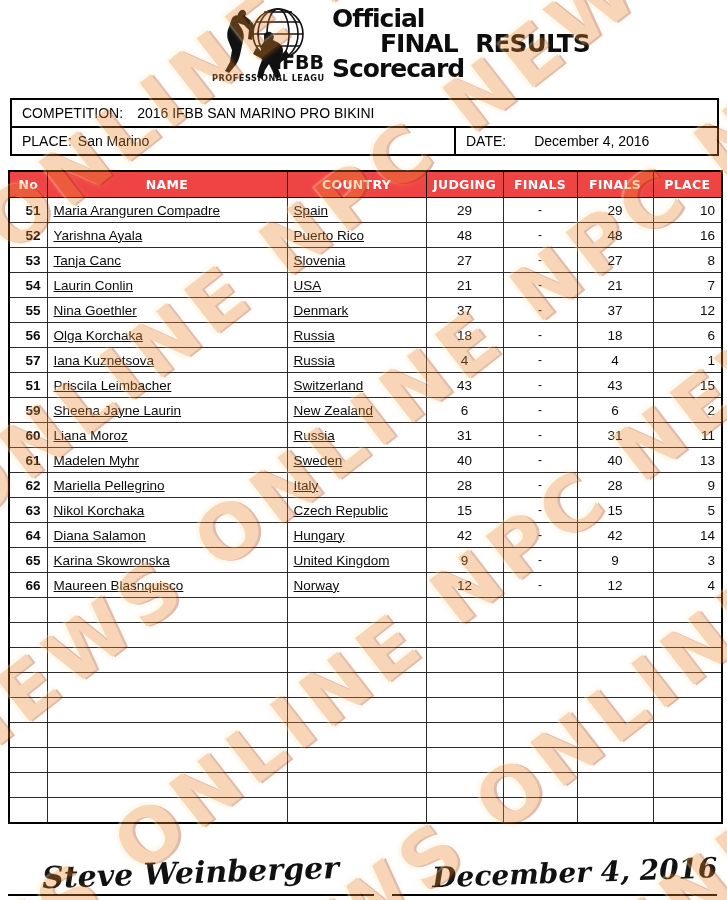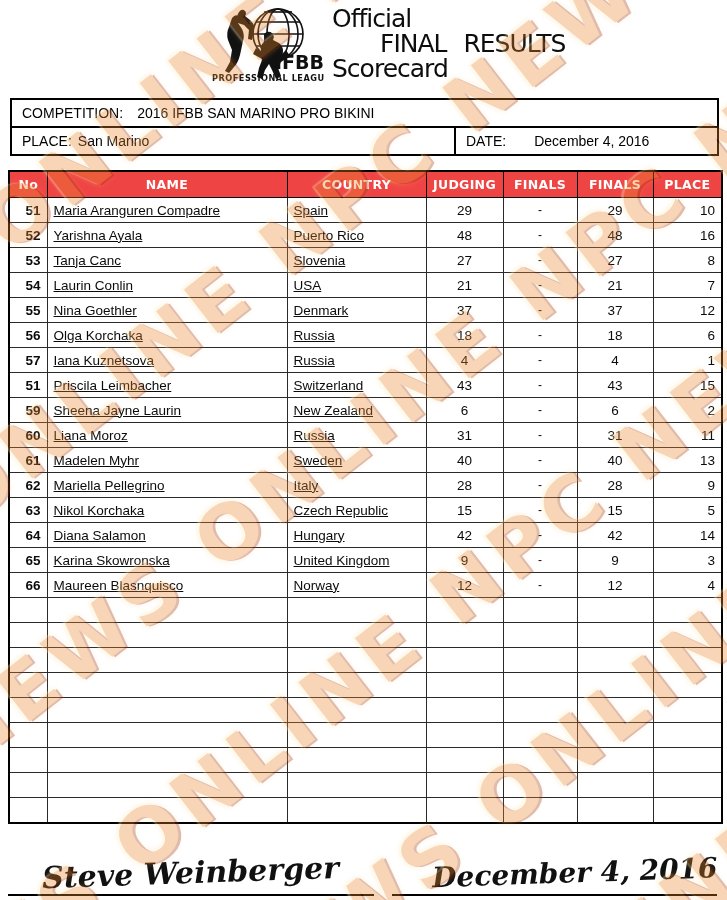--- a/index.html
+++ b/index.html
@@ -6,21 +6,21 @@
   body{background:#777;font-family:"Liberation Sans",sans-serif;}
   .page{
     position:relative;width:727px;height:900px;margin:0 auto;
     background:#ffffff;overflow:hidden;
   }
 
   
   .header-row{display:flex;align-items:flex-start;padding-top:4px;}
   .logo{margin-left:212px;width:112px;flex:0 0 auto;}
   .title-block{margin-left:8px;padding-top:2px;
-    font-family:"DejaVu Sans",sans-serif;font-weight:normal;color:#0d0d0d;
+    font-family:"DejaVu Sans",sans-serif;font-weight:bold;color:#0d0d0d;
     font-size:25px;line-height:25px;letter-spacing:-1px;}
   .title-block .t2{word-spacing:10px;margin-left:48px;}
 
   
   .info-box{margin:10px 8px 0 10px;border:2px solid #000;font-size:14px;color:#000;}
   .info-row1{height:26px;display:flex;align-items:center;border-bottom:2px solid #000;padding-left:10px;}
   .info-row1 .lbl{margin-right:14px;}
   .info-row2{height:26px;display:flex;}
   .info-cell-place{width:444px;display:flex;align-items:center;padding-left:10px;border-right:2px solid #000;box-sizing:border-box;}
   .info-cell-place .lbl{margin-right:6px;}

